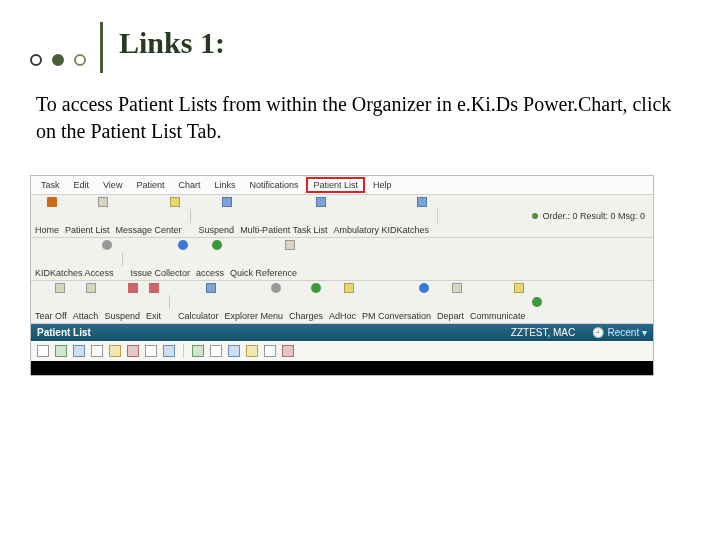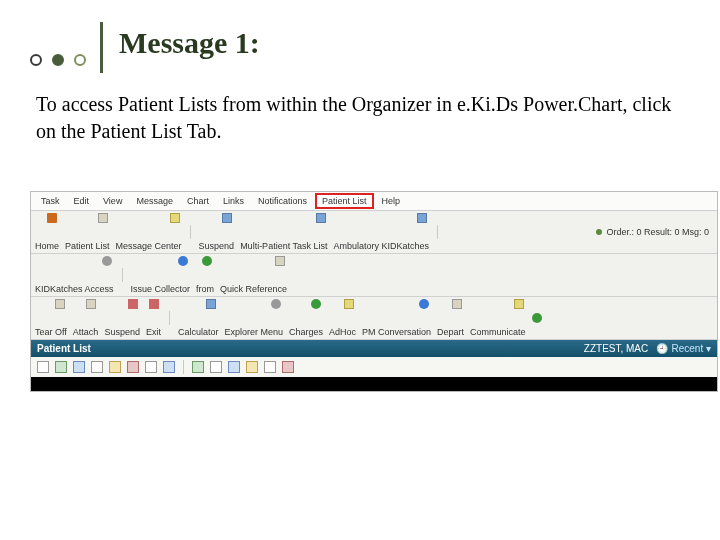--- a/index.html
+++ b/index.html
@@ -55,23 +55,23 @@
 
   .body-text {
     font-size: 20px;
     line-height: 1.35;
     padding: 0 6px 0 6px;
     color: #000;
   }
 
   
   .app-shot {
-    margin-top: 46px;
+    margin-top: 30px;
     border: 1px solid #bbb;
-    width: 688px;
+    width: 624px;
     background: #1d4ed8;
     font-family: Tahoma, Verdana, sans-serif;
     font-size: 9px;
     color: #333;
   }
 
   .menubar {
     display: flex;
     align-items: stretch;
     background: #fbfbf9;
@@ -124,21 +124,21 @@
   .titlebar {
     background: linear-gradient(#2a6a88, #14506a);
     color: #fff;
     padding: 3px 6px;
     font-size: 10px;
     font-weight: bold;
     display:flex; justify-content:space-between; align-items:center;
   }
   .titlebar .right {
     font-weight:normal;
-    display:flex; align-items:center; gap:8px;
+    display:flex; align-items:center; gap:17px;
   }
 
   .icon-row {
     background:#f6f6f3;
     padding:3px 6px;
     display:flex; gap:6px; align-items:center;
   }
   .mini {
     width:12px;height:12px;display:inline-block;
     border:1px solid #999;background:#fff;font-size:8px;text-align:center;line-height:10px;
@@ -156,34 +156,34 @@
 <div class="slide">
 
   <div class="header-area">
     <div class="bullets">
       <span class="bullet b1"></span>
       <span class="bullet b2"></span>
       <span class="bullet b3"></span>
     </div>
     <div class="title-block">
       <h1>
-        <span>Message 1:</span><br>
+        <span>Links 1:</span><br>
       </h1>
     </div>
   </div>
 
   <p class="body-text">To access Patient Lists from within the Organizer in e.Ki.Ds Power.Chart, click on the Patient List Tab.</p>
 
   <div class="app-shot">
 
     <div class="menubar">
       <span>Task</span>
       <span>Edit</span>
       <span>View</span>
-      <span>Message</span>
+      <span>Patient</span>
       <span>Chart</span>
       <span>Links</span>
       <span>Notifications</span>
       <span class="menu-highlight">Patient List</span>
       <span>Help</span>
     </div>
 
     <div class="toolbar">
       <span class="rowtext">
           <i class="ico ico-home"></i>
@@ -222,21 +222,21 @@
           <i class="ico ico-gear"></i>
           <span>KIDKatches Access</span>
         </span>
       <span class="tb-sep"></span>
       <span class="rowtext">
           <i class="ico ico-blue"></i>
           <span>Issue Collector</span>
         </span>
       <span class="rowtext">
           <i class="ico ico-green"></i>
-          <span>from</span>
+          <span>access</span>
         </span>
       <span class="rowtext">
           <i class="ico ico-doc"></i>
           <span>Quick Reference</span>
         </span>
     </div>
 
     <div class="toolbar">
       <span class="rowtext">
           <i class="ico ico-doc"></i>

